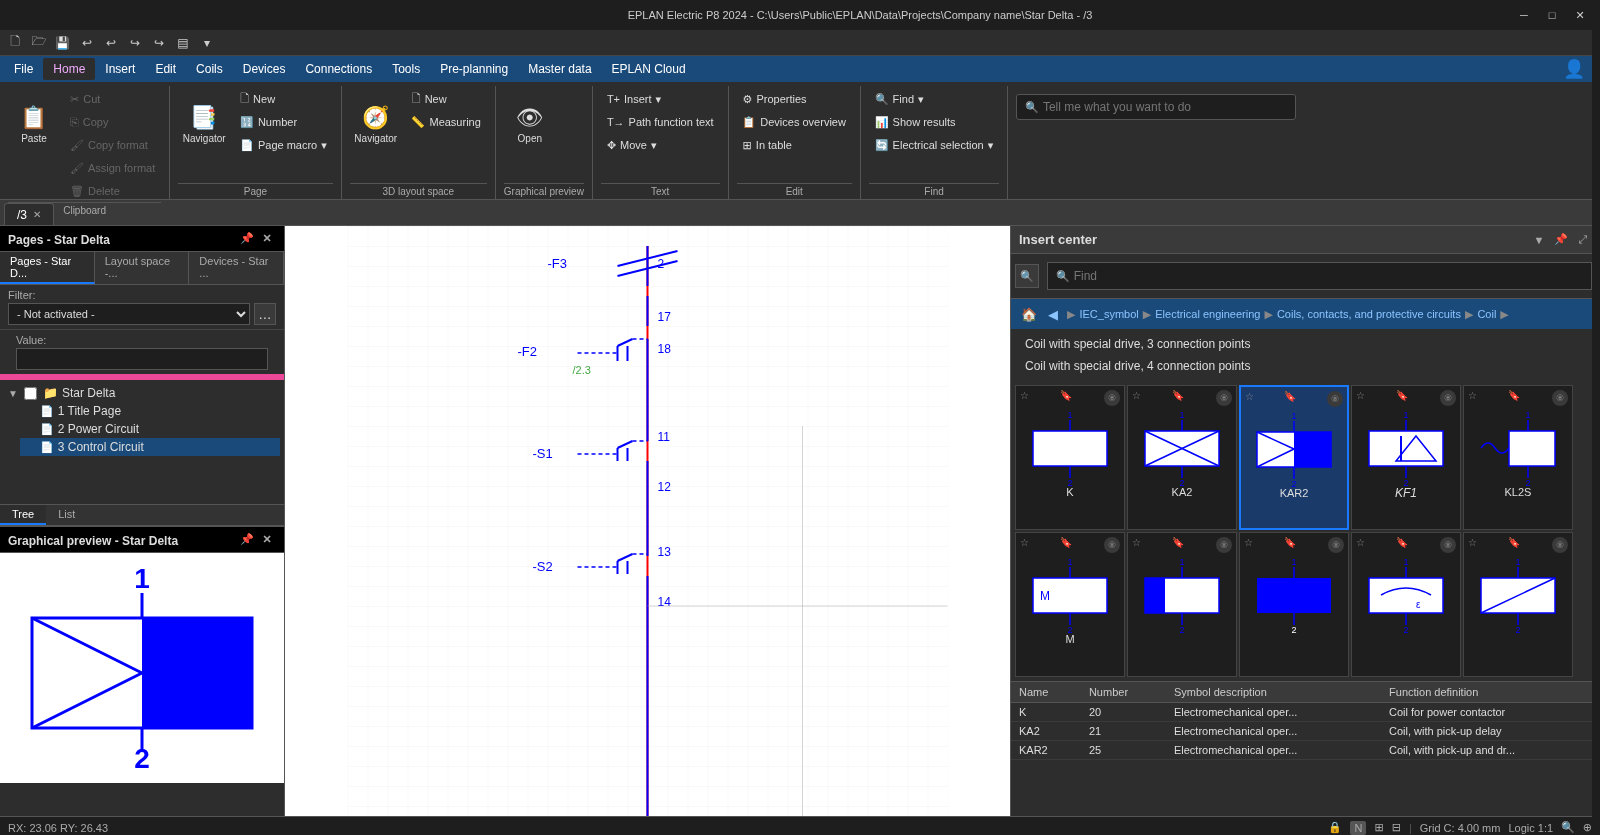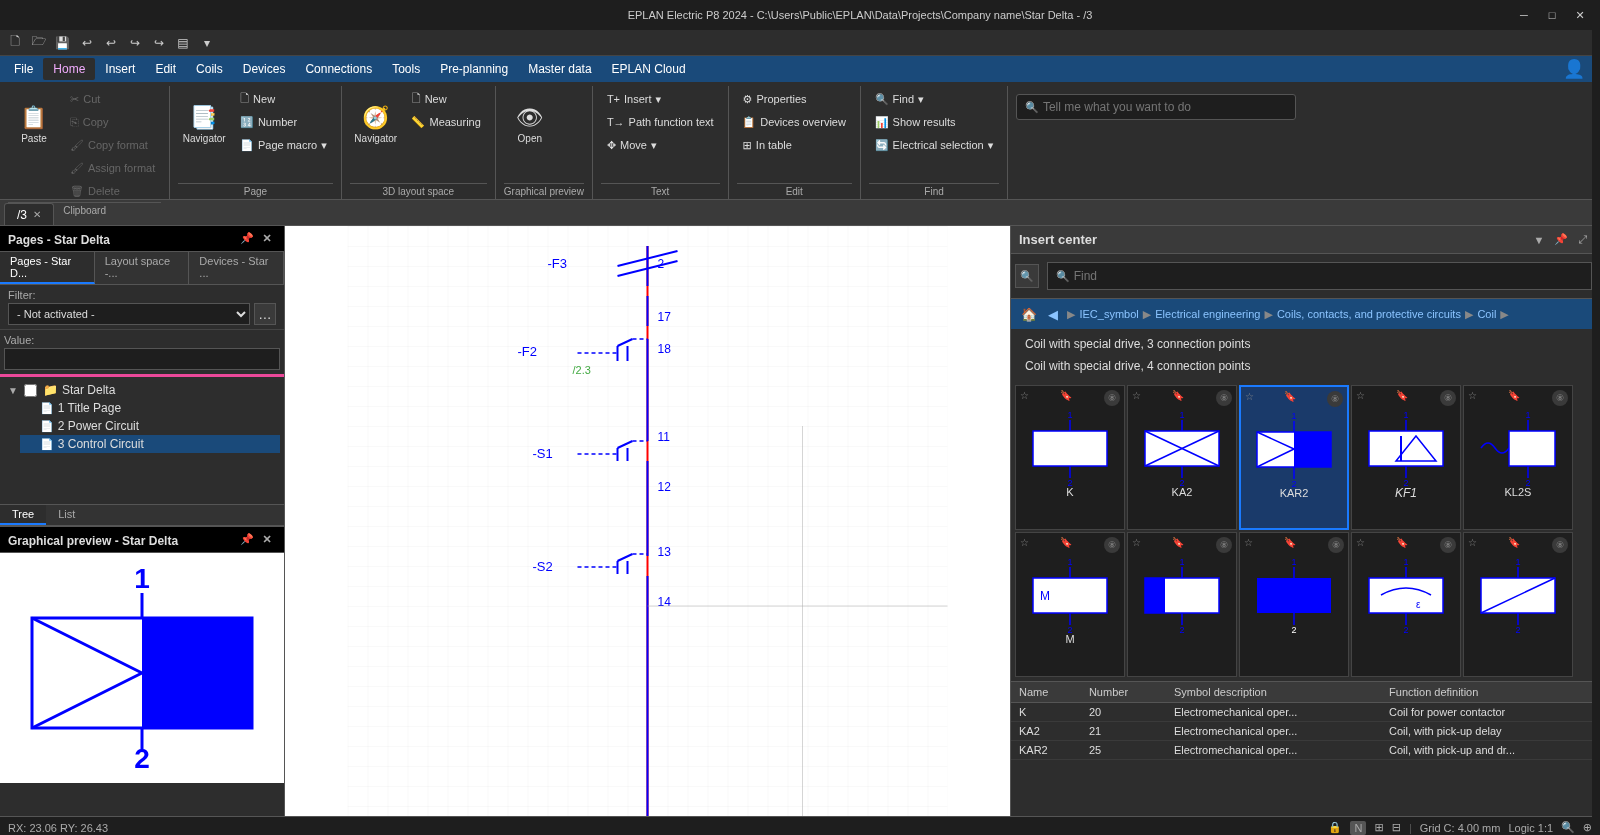--- a/index.html
+++ b/index.html
@@ -141,21 +141,21 @@
     
     .filter-section { padding: 4px 8px; border-bottom: 1px solid #444; }
     .filter-label { font-size: 11px; color: #aaa; margin-bottom: 2px; }
     .filter-row { display: flex; gap: 4px; align-items: center; }
     .filter-select {
       flex: 1; background: #1e1e1e; border: 1px solid #555; color: #ddd;
       font-size: 11px; padding: 2px 4px; height: 22px;
     }
     .filter-btn { width: 22px; height: 22px; background: #3a3a3a; border: 1px solid #555; color: #ddd; cursor: pointer; display: flex; align-items: center; justify-content: center; }
 
-    .value-section { padding: 4px 4px; border-bottom: 3px solid #ec4899; }
+    .value-section { padding: 4px 16px; border-bottom: 6px solid #ec4899; }
     .value-input { width: 100%; background: #1e1e1e; border: 1px solid #555; color: #ddd; font-size: 11px; padding: 2px 4px; height: 22px; }
 
     
     #tree-area { flex: 1; overflow-y: auto; padding: 4px; }
     .tree-item { display: flex; align-items: center; gap: 4px; padding: 2px 4px; cursor: pointer; color: #ddd; font-size: 12px; }
     .tree-item.selected { background: #1a4a7a; }
     .tree-expand { width: 12px; font-size: 10px; color: #aaa; }
     .tree-indent { padding-left: 16px; }
 
     

